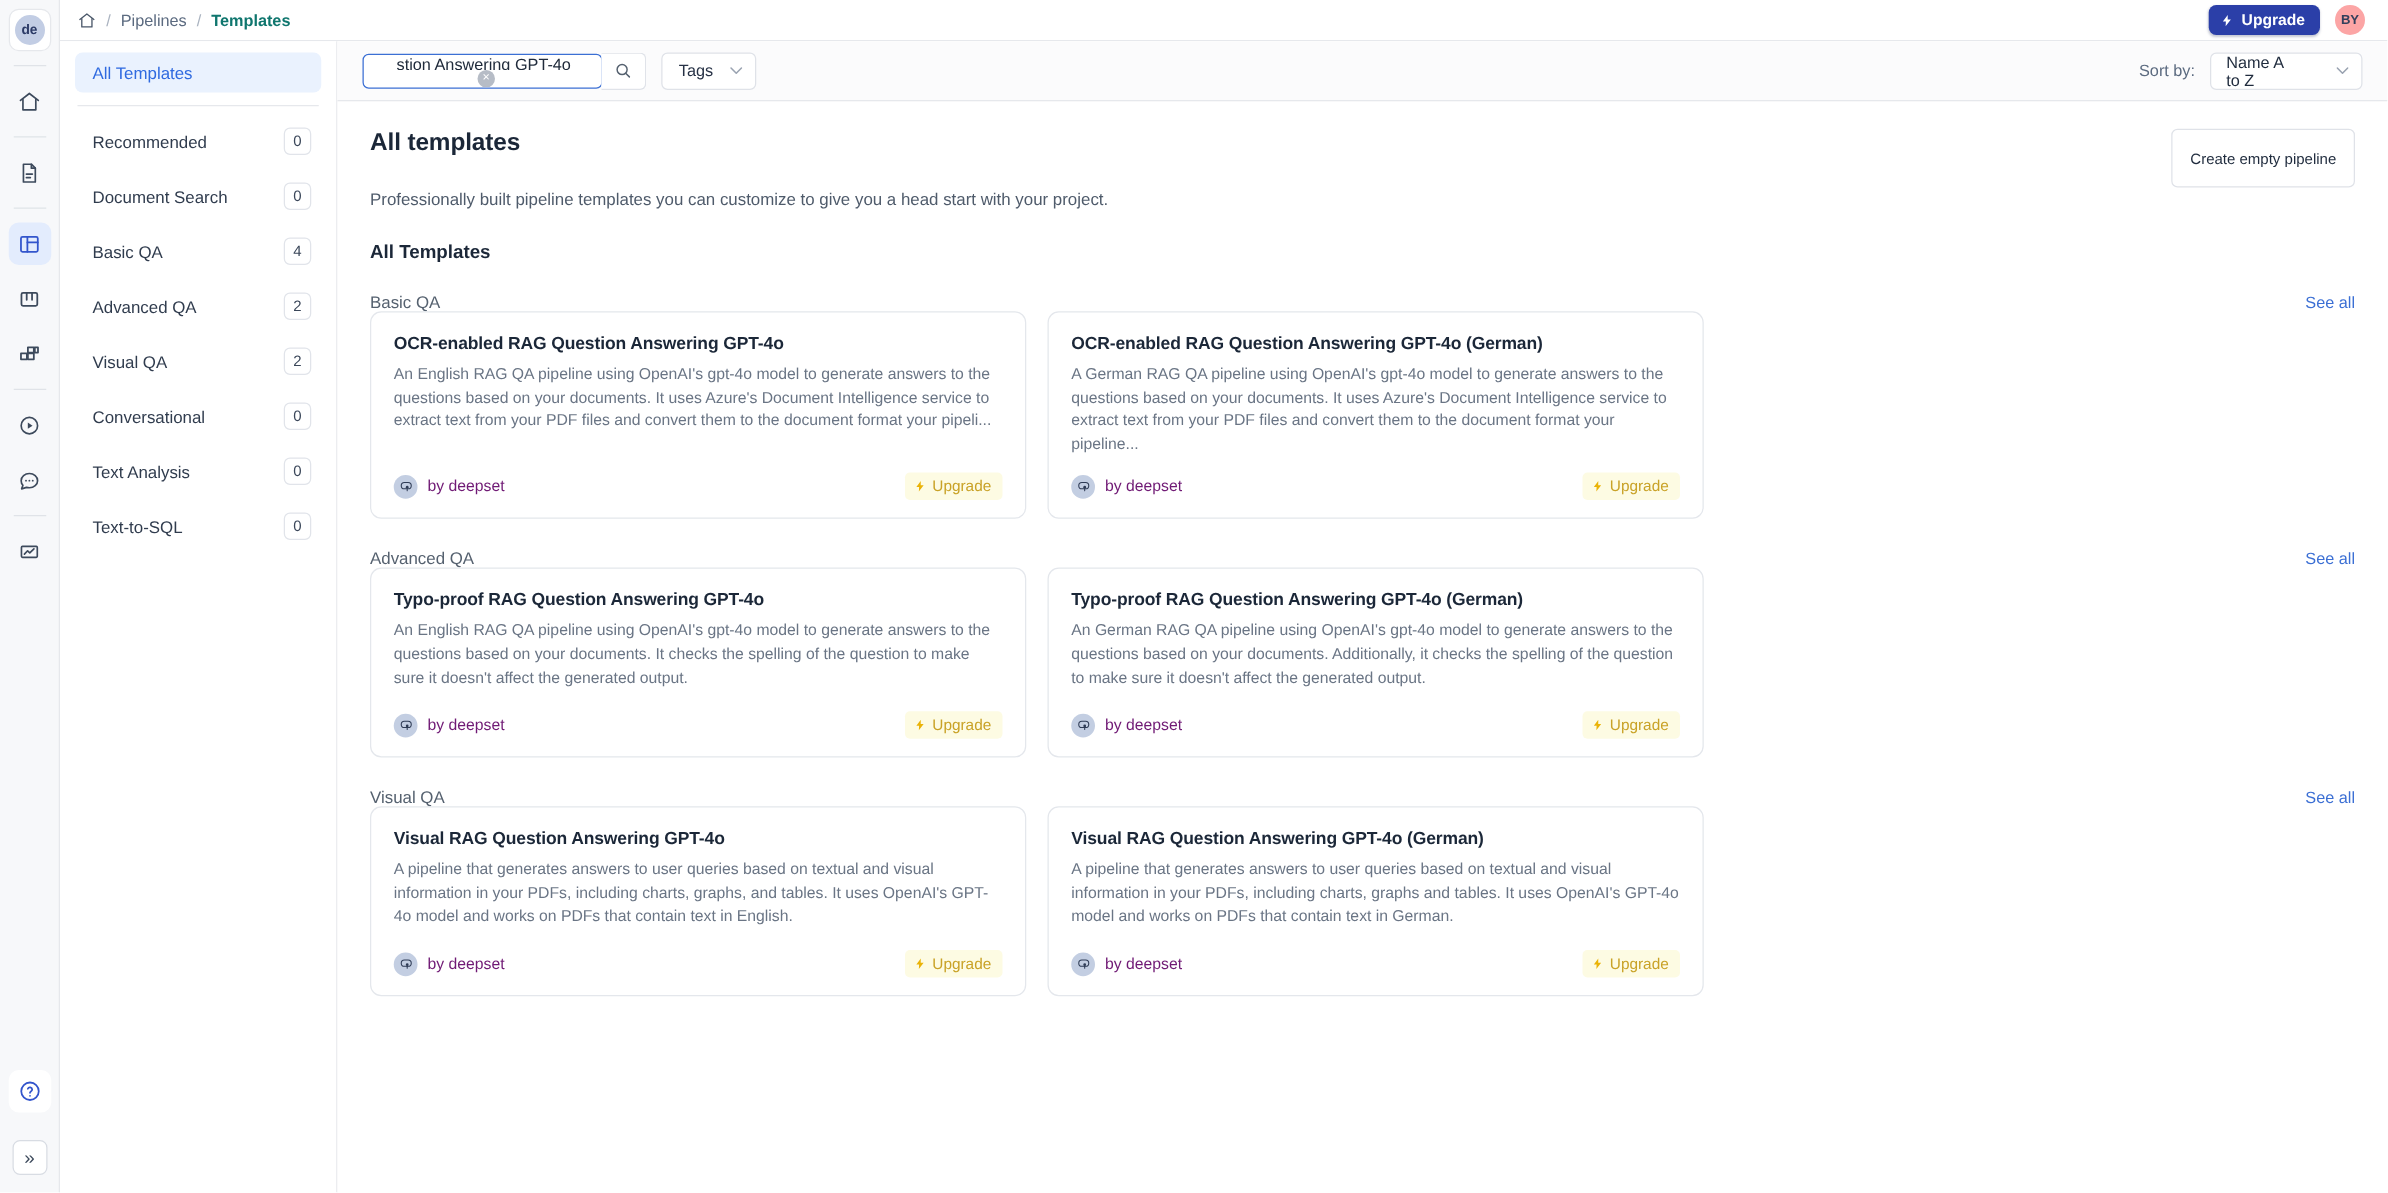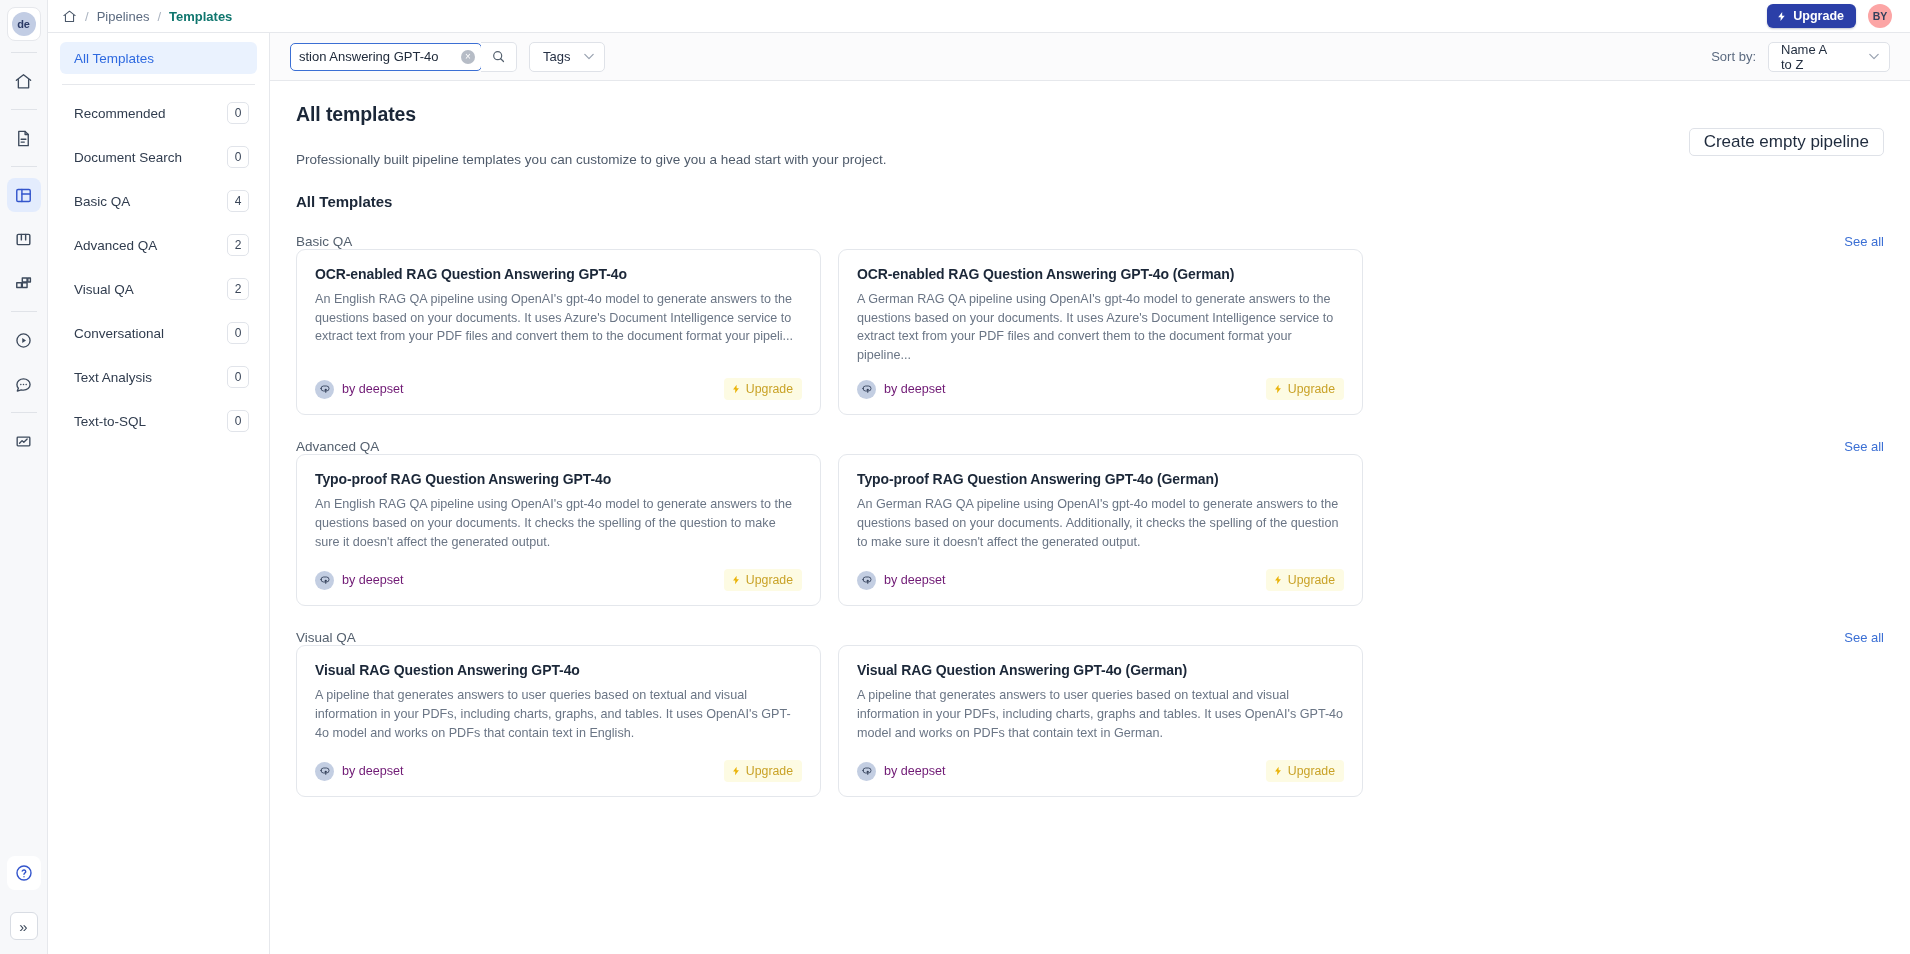--- a/index.html
+++ b/index.html
@@ -126,21 +126,21 @@
     background: #fbfbfc;
   }
   .searchwrap { display: flex; align-items: center; }
   .search-field {
     width: 192px; height: 28px;
     border: 1px solid #3b6fd4; border-radius: 5px;
     background: #fff;
     display: flex; align-items: center;
     padding: 0 6px 0 8px;
     font-size: 13px; color: #202b3b;
-    overflow: hidden; white-space: nowrap;
+    overflow: hidden; white-space: nowrap; flex-direction: column;
   }
   .search-text { flex: 1 1 auto; overflow: hidden; }
   .clear-x {
     width: 14px; height: 14px; border-radius: 50%;
     background: #b6bcc6; color: #fff;
     font-size: 10px; line-height: 1;
     display: flex; align-items: center; justify-content: center;
     flex: 0 0 14px; margin-left: 4px;
   }
   .search-go {
@@ -165,24 +165,24 @@
     padding: 0 10px 0 12px; font-size: 13px; color: #1f2b3d; gap: 35px;
   }
   .sort-select .val { flex: 1 1 auto; }
 
   .scroll { flex: 1 1 auto; overflow: hidden; padding: 22px 26px 0 26px; }
 
   .page-head { display: flex; align-items: flex-start; }
   .page-title { font-size: 19.5px; font-weight: 700; color: #1b2738; letter-spacing: -0.1px; }
   .page-sub { margin-top: 26px; font-size: 13.5px; color: #4f5b6b; }
   .create-btn {
-    margin-left: auto; height: 28px;
+    margin-left: auto; height: 47px;
     border: 1px solid #dfe2e8; border-radius: 5px; background: #fff;
     display: flex; align-items: center; padding: 0 14px;
-    font-size: 17px; color: #1f2b3d; margin-top: 25px;
+    font-size: 12px; color: #1f2b3d;
   }
   .all-templates-h { margin-top: 26px; font-size: 15px; font-weight: 700; color: #1b2738; }
 
   .section { margin-top: 24px; }
   .section-head { display: flex; align-items: baseline; }
   .section-title { font-size: 13.5px; color: #55616f; }
   .see-all { margin-left: auto; font-size: 13px; color: #3b6fd4; }
   .cards { display: flex; gap: 17px; margin-top: 0; }
   .card {
     width: 525px; flex: 0 0 525px;

